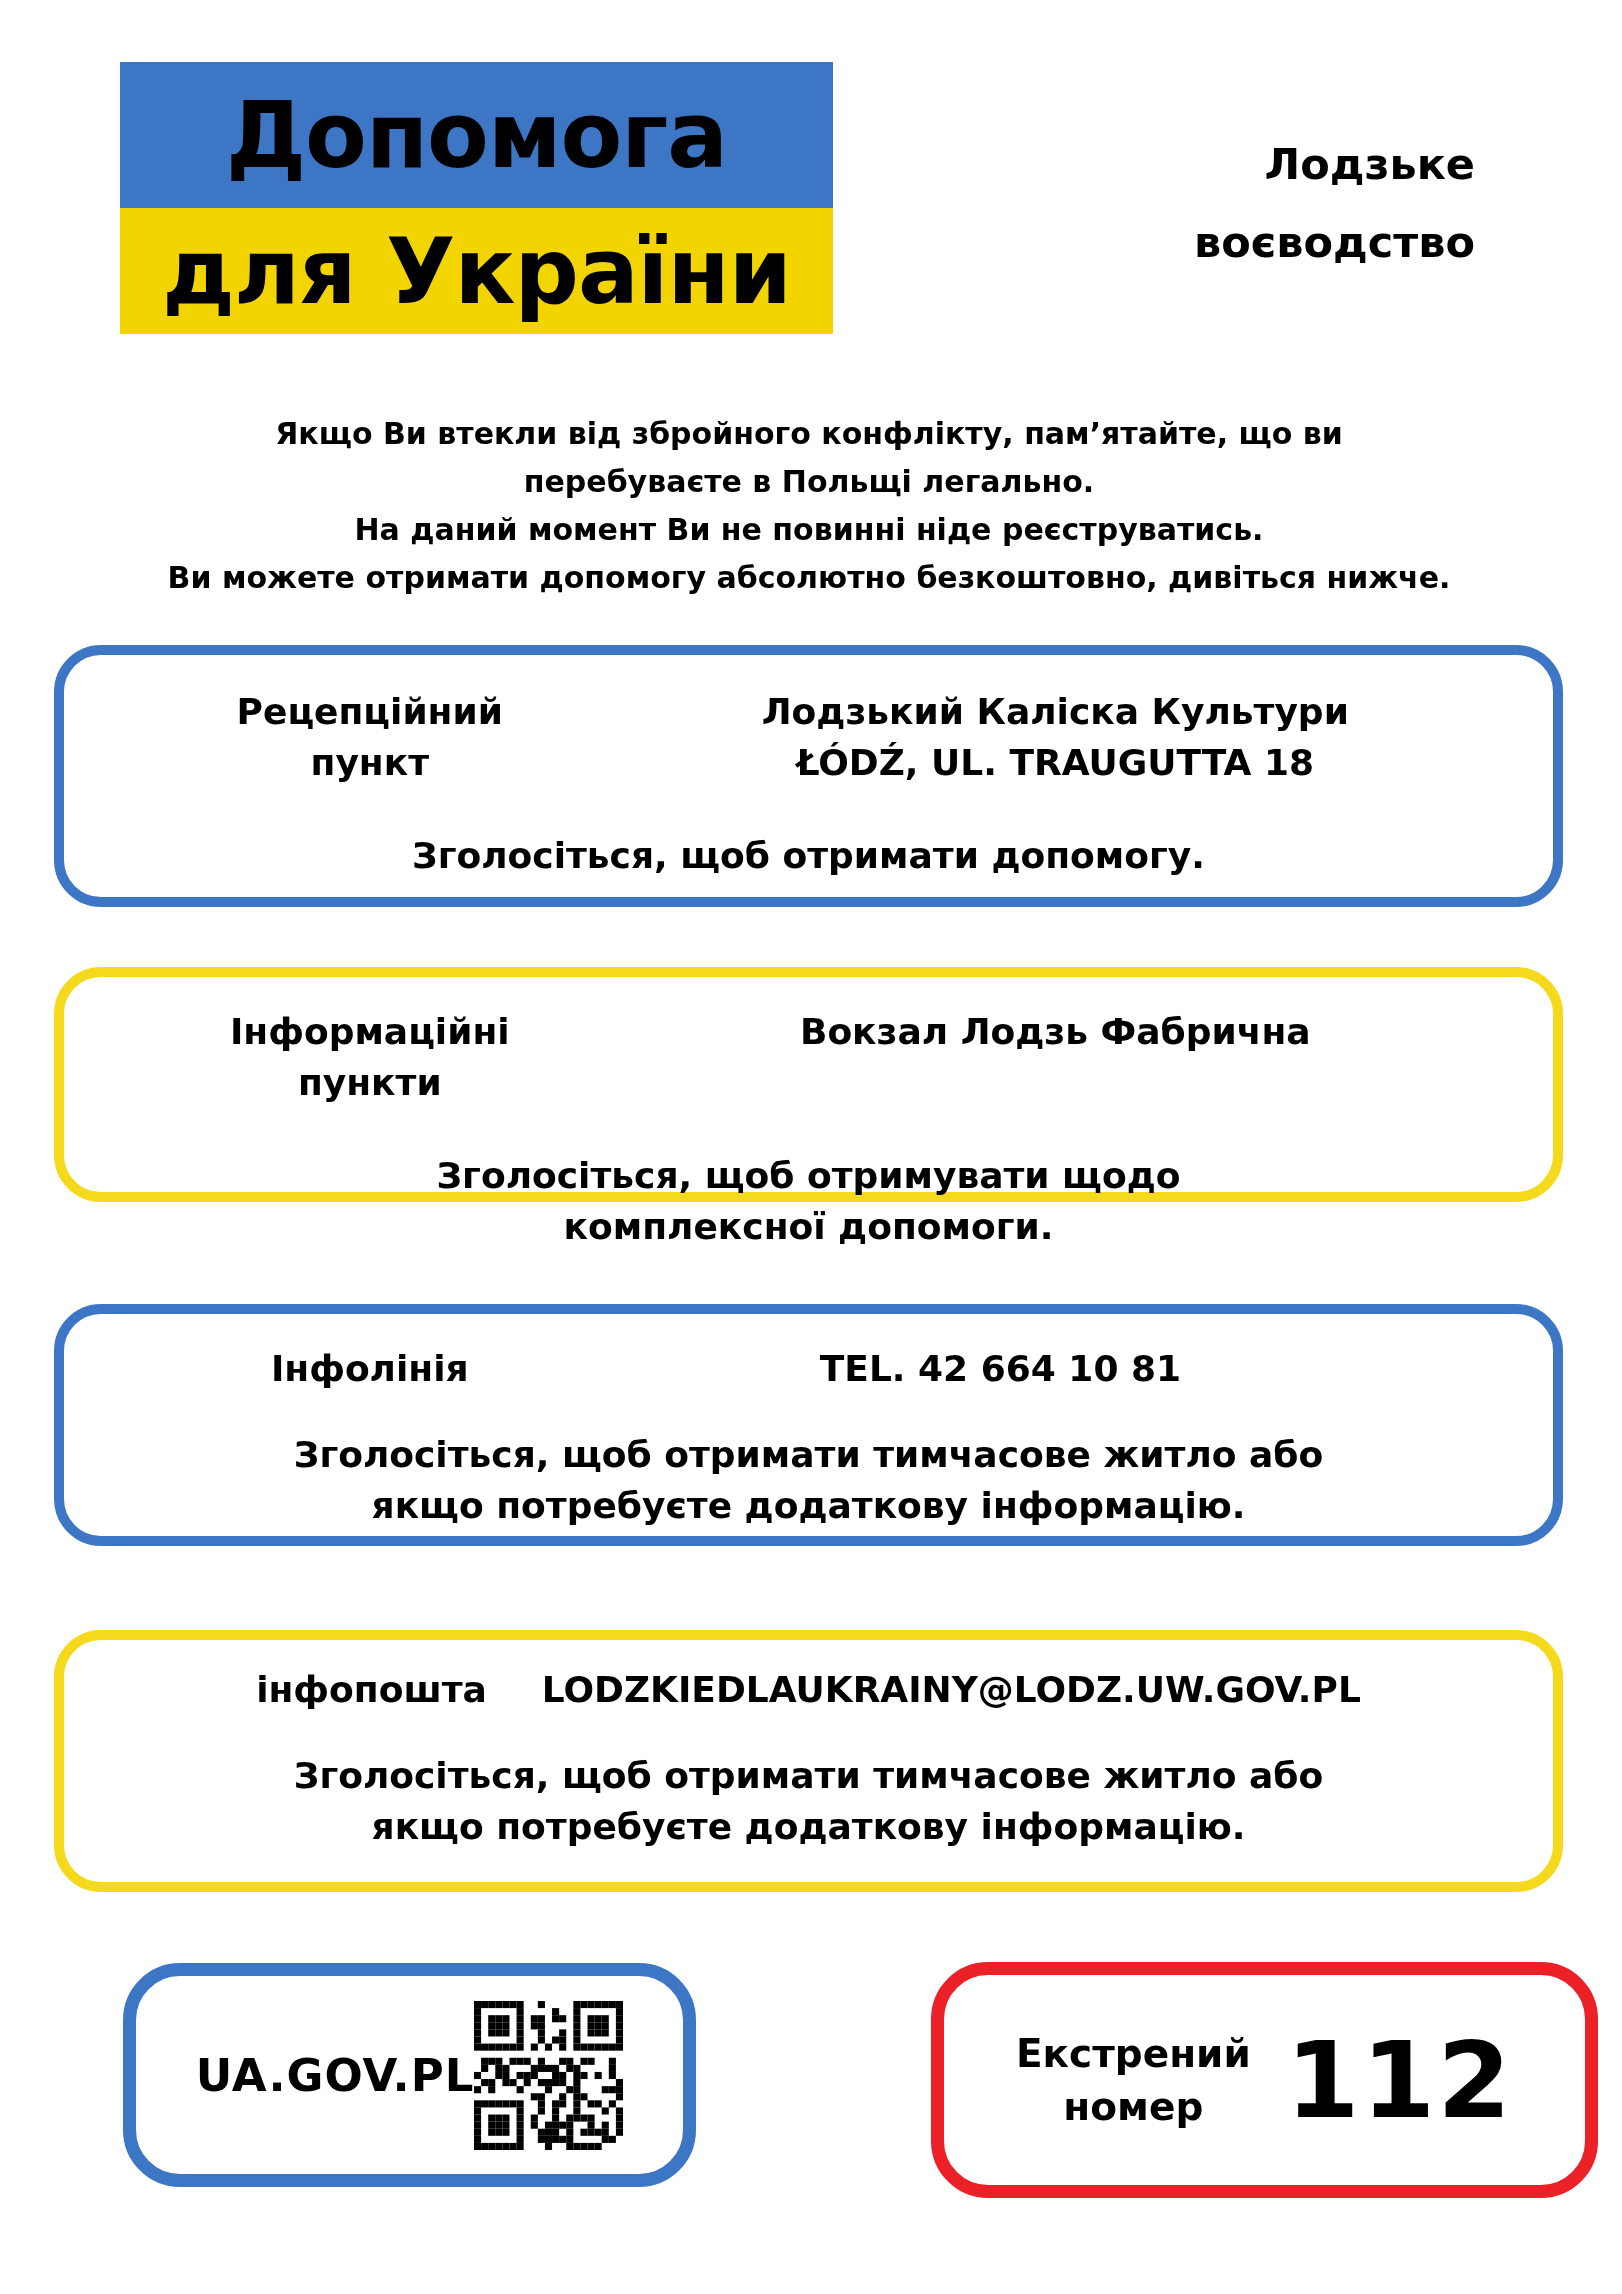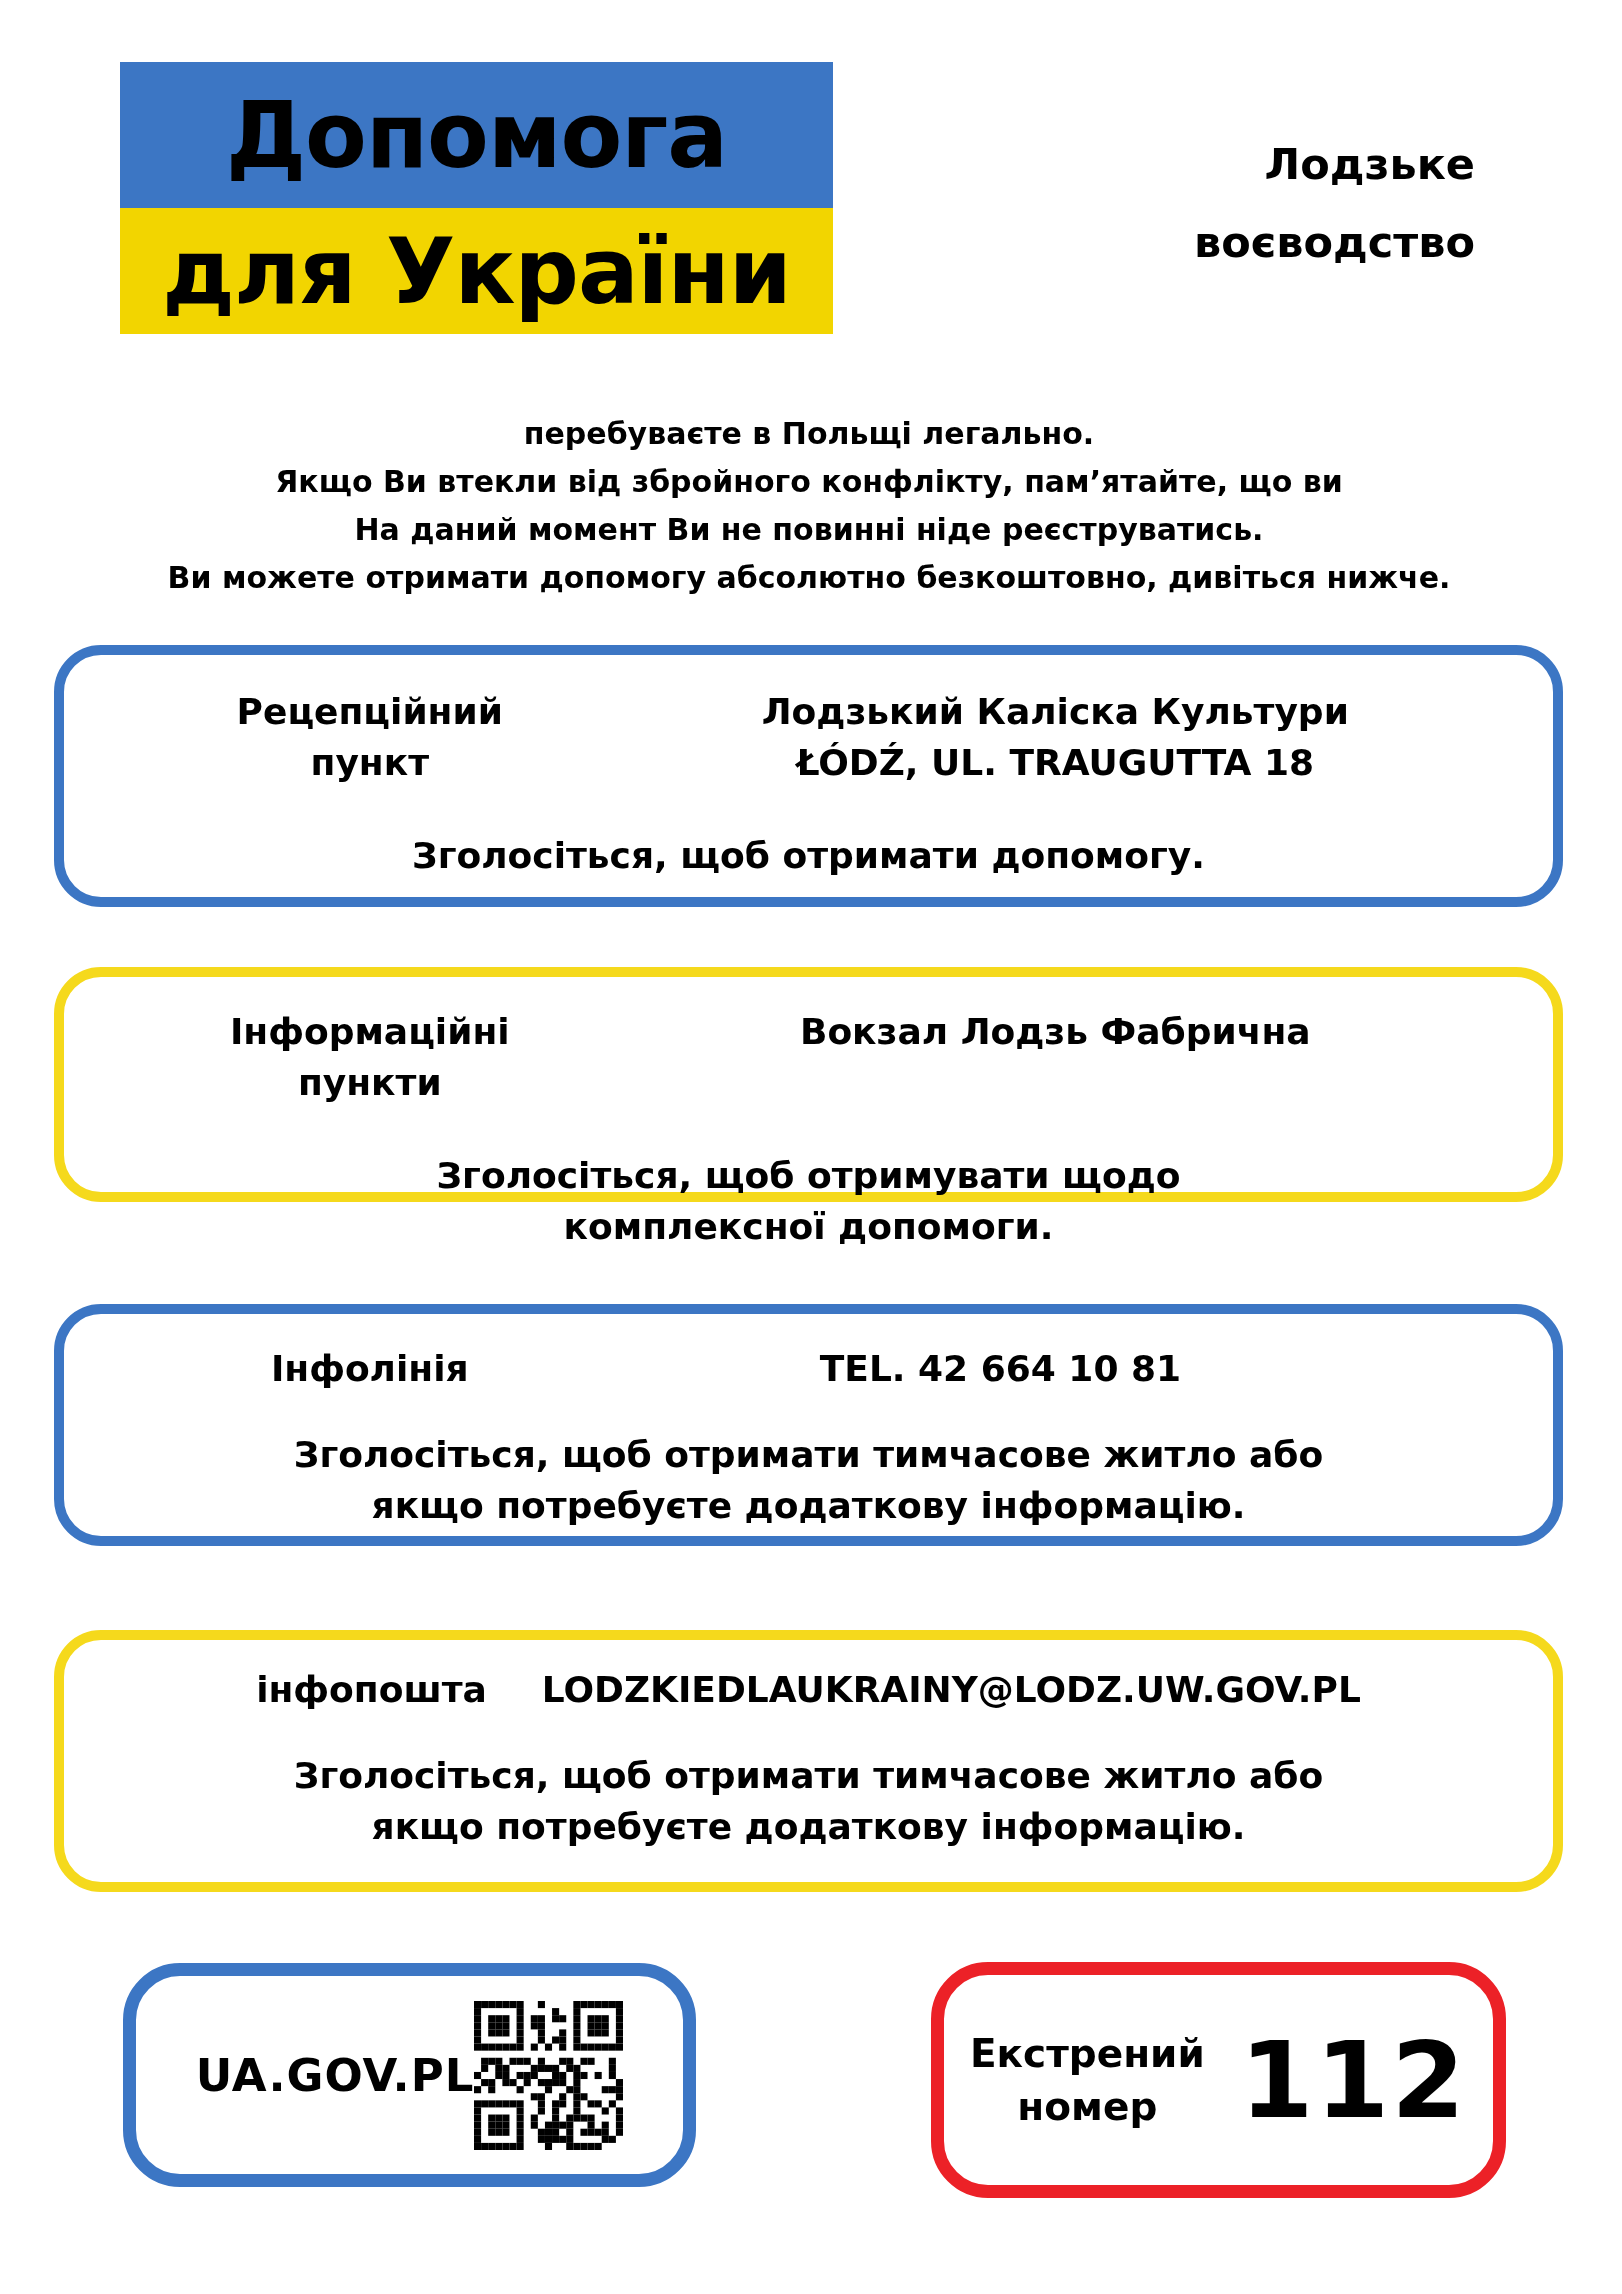--- a/index.html
+++ b/index.html
@@ -43,21 +43,21 @@
   
   .footer-left{
     position:absolute;left:123px;top:1963px;width:573px;height:224px;box-sizing:border-box;
     border:13.7px solid var(--box-blue,#3C76C4);border-radius:57px;
     display:flex;align-items:center;justify-content:center;
   }
   .site-label{font-size:45px;letter-spacing:1px;}
   .qr{width:149px;height:149px;display:block;}
   .qr rect{fill:#000;}
   .footer-right{
-    position:absolute;left:931px;top:1962px;width:575px;height:236px;box-sizing:border-box;
+    position:absolute;left:931px;top:1962px;width:667px;height:236px;box-sizing:border-box;
     border:13.7px solid var(--box-red,#EC2127);border-radius:57px;
     display:flex;align-items:center;justify-content:center;gap:35px;
   }
   .emergency-label{font-size:39px;line-height:53px;text-align:center;}
   .emergency-number{font-size:106px;letter-spacing:2px;}
 </style>
 </head>
 <body>
 
 <div class="page">
@@ -69,22 +69,22 @@
     <div class="flag-yellow">
       <span class="flag-line nowrap">для України</span>
     </div>
   </div>
   <div class="region">
     <div class="nowrap">Лодзьке</div>
     <div class="nowrap">воєводство</div>
   </div>
 
   <div class="intro">
+    <div class="nowrap">Якщо Ви втекли від збройного конфлікту, пам’ятайте, що ви</div>
     <div class="nowrap">перебуваєте в Польщі легально.</div>
-    <div class="nowrap">Якщо Ви втекли від збройного конфлікту, пам’ятайте, що ви</div>
     <div class="nowrap">На даний момент Ви не повинні ніде реєструватись.</div>
     <div class="nowrap">Ви можете отримати допомогу абсолютно безкоштовно, дивіться нижче.</div>
   </div>
 
   <div class="box blue box1">
     <div class="row">
       <div class="col-label">
         <div class="nowrap">Рецепційний</div>
         <div class="nowrap">пункт</div>
       </div>

